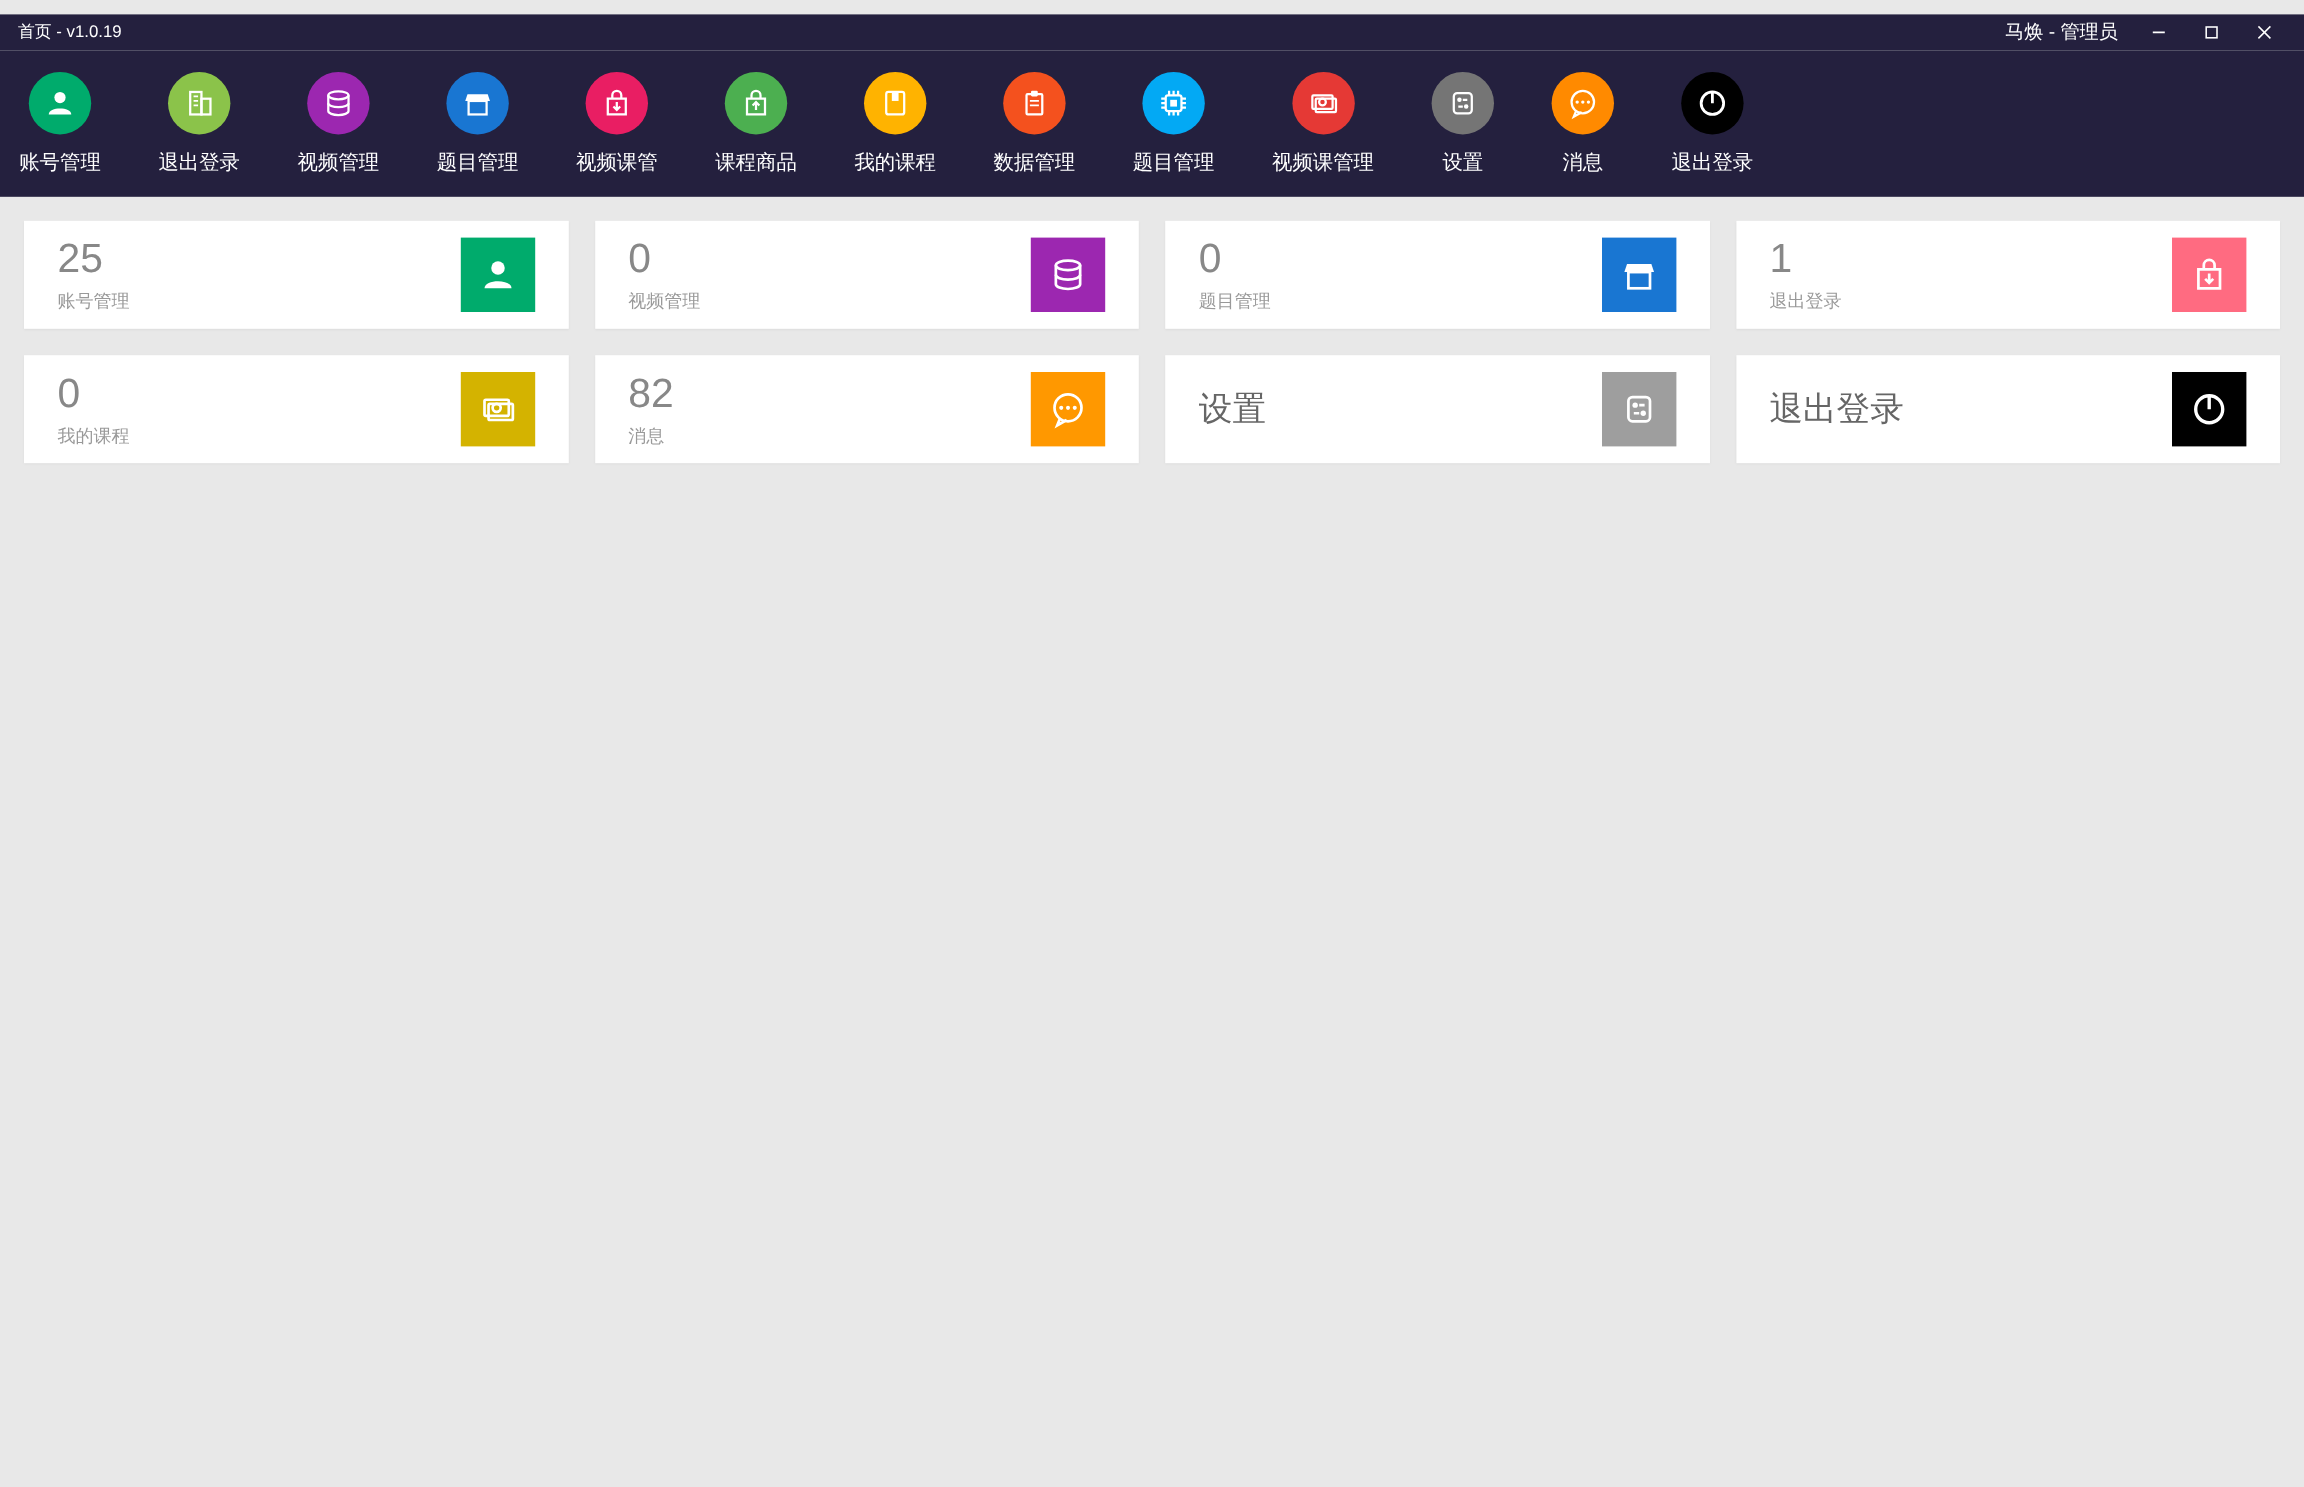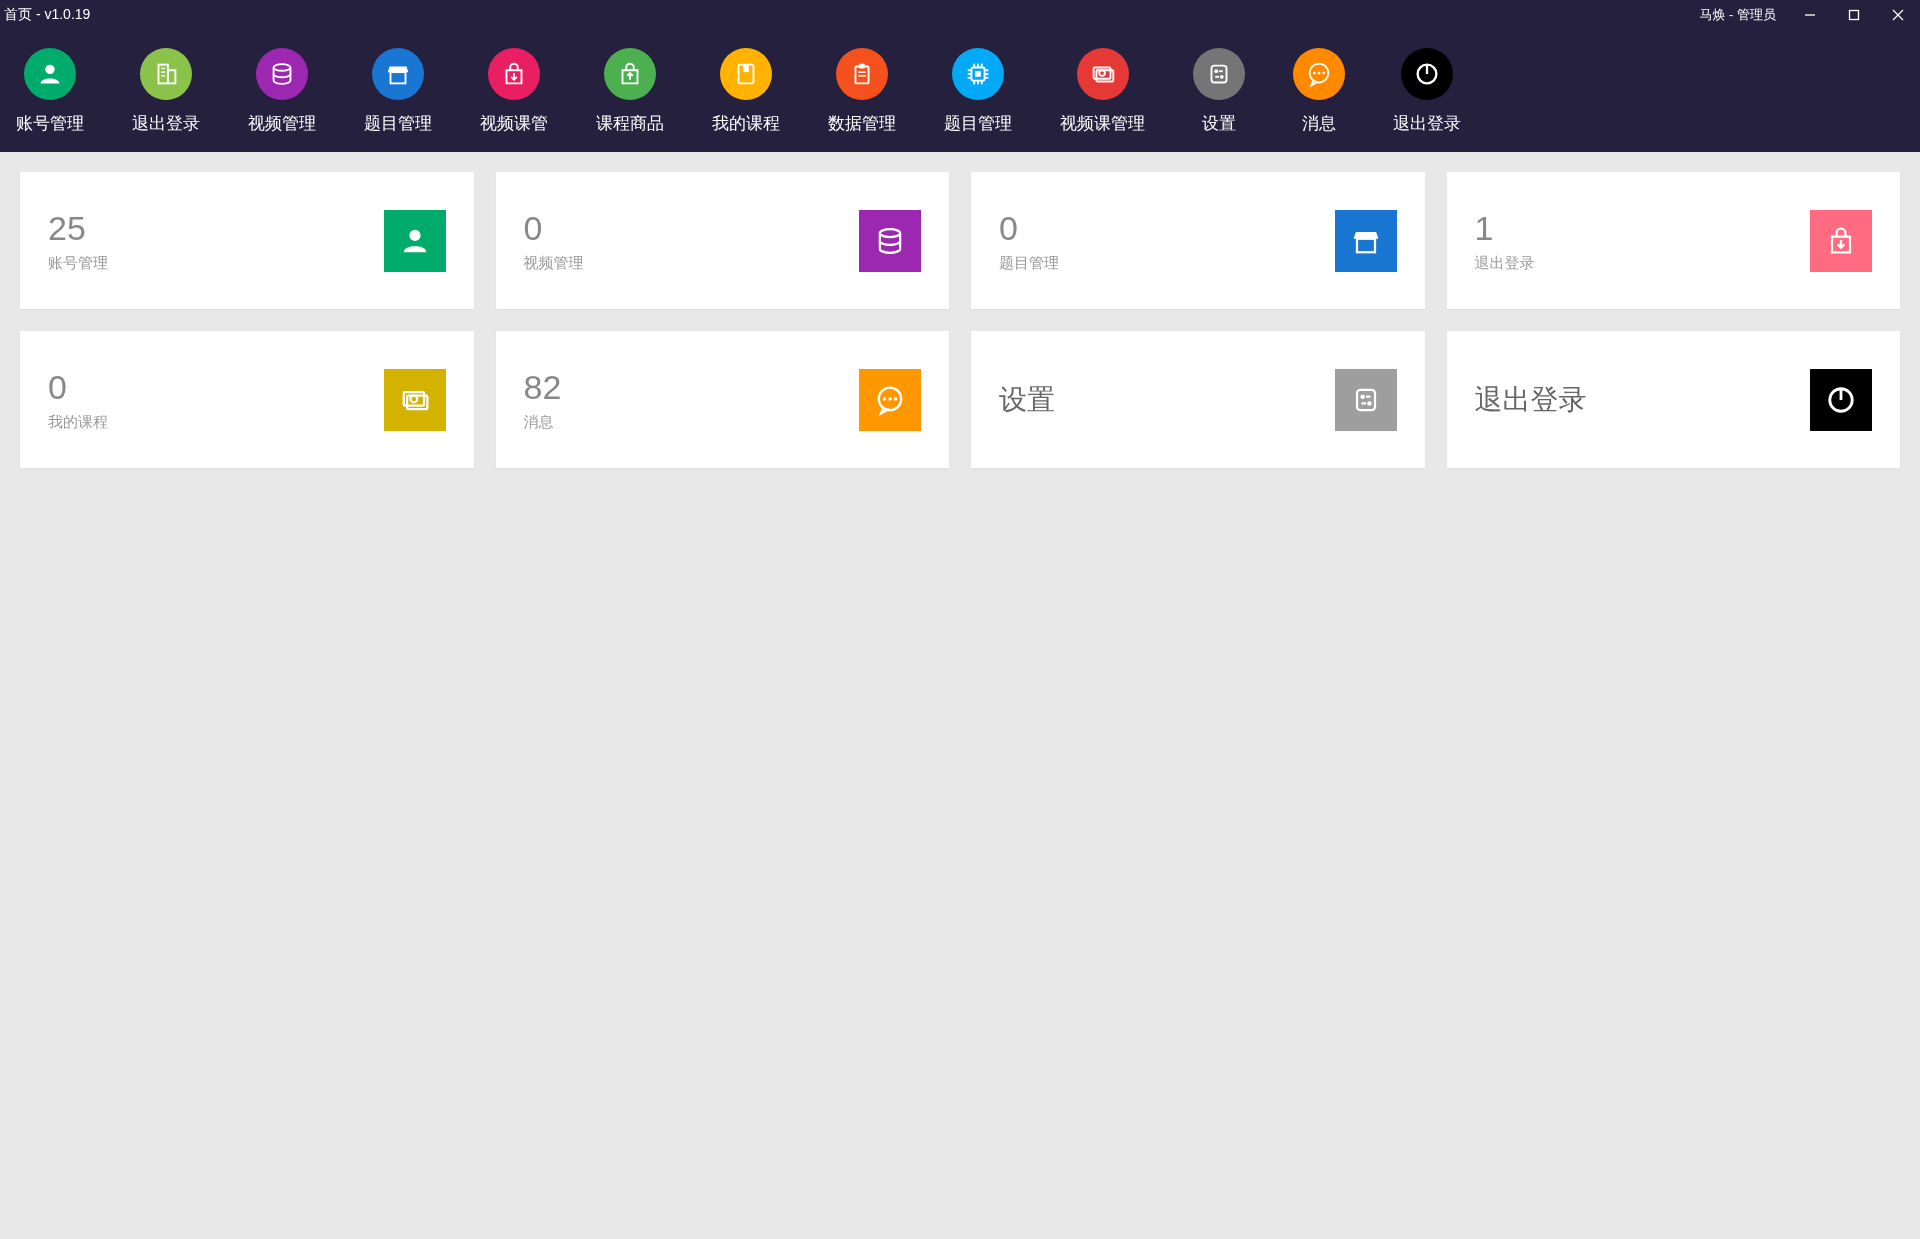--- a/index.html
+++ b/index.html
@@ -10,26 +10,27 @@
       height: 1239px;
       overflow: hidden;
     }
     .titlebar {
       height: 30px;
       background: #24203e;
       color: #fff;
       display: flex;
       align-items: center;
       justify-content: space-between;
-      padding: 0 0;
+      padding: 0 11px;
       font-size: 14px;
+      margin-top: 12px;
     }
     .titlebar-left { padding-left: 4px; }
     .titlebar-right { display: flex; align-items: center; gap: 0; }
-    .user-info { font-size: 13px; padding-right: 12px; }
+    .user-info { font-size: 16px; padding-right: 12px; }
     .win-btn {
       width: 44px; height: 30px;
       display: flex; align-items: center; justify-content: center;
       cursor: pointer;
     }
     .navbar {
       height: 122px;
       background: #24203e;
       display: flex;
       align-items: center;
@@ -51,21 +52,21 @@
       display: flex; align-items: center; justify-content: center;
     }
     .content {
       padding: 20px;
       display: grid;
       grid-template-columns: repeat(4, 1fr);
       gap: 22px;
     }
     .card {
       background: #fff;
-      height: 137px;
+      height: 90px;
       display: flex;
       align-items: center;
       justify-content: space-between;
       padding: 0 28px;
       cursor: pointer;
       box-shadow: 0 1px 2px rgba(0,0,0,0.05);
     }
     .card-left { display: flex; flex-direction: column; gap: 6px; }
     .card-count {
       font-size: 34px;

